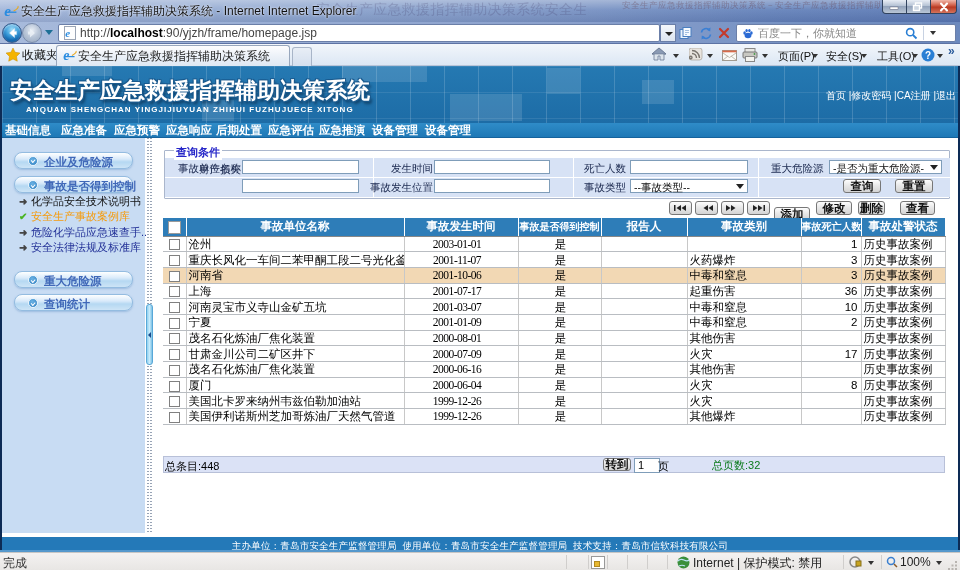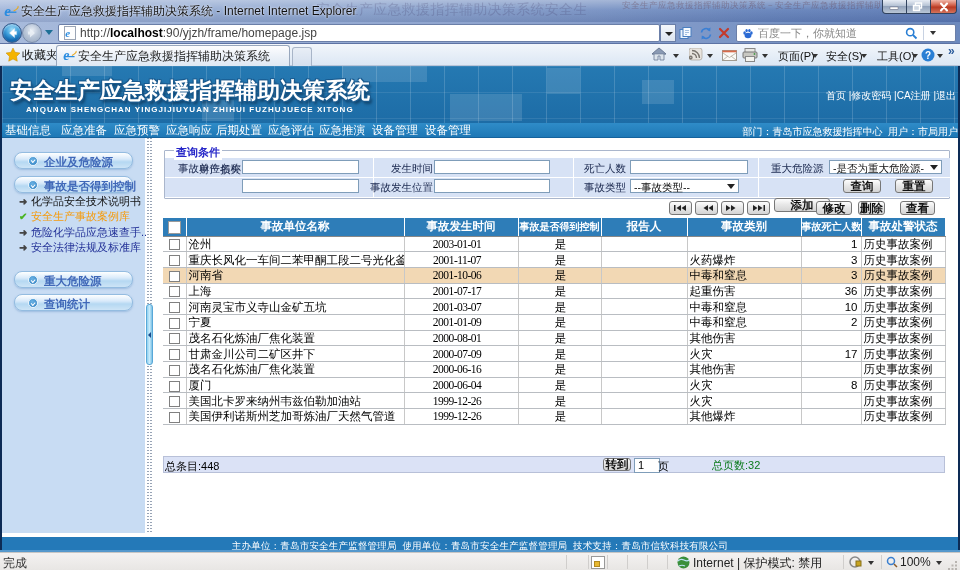--- a/index.html
+++ b/index.html
@@ -46,21 +46,21 @@
 #phead{left:0;top:0;width:956px;height:57px;background:
  repeating-linear-gradient(to right,rgba(255,255,255,.16) 0 1px,transparent 1px 34px),
  repeating-linear-gradient(to bottom,rgba(255,255,255,.09) 0 1px,transparent 1px 26px),
  linear-gradient(#2579b2,#1d6ca6);}
 .hpatch{position:absolute;background:rgba(255,255,255,.13);}
 #htitle{left:8px;top:9px;font-size:22.5px;font-weight:bold;color:#fff;letter-spacing:0px;white-space:nowrap;
  text-shadow:1px 1px 0 #1a5a8e,-1px 1px 0 #1a5a8e,1px -1px 0 #1a5a8e,-1px -1px 0 #1a5a8e,2px 3px 3px rgba(8,40,70,.75);}
 #hsub{left:24px;top:39px;font-size:8px;font-weight:bold;color:#fff;letter-spacing:1.05px;white-space:nowrap;}
 #hlinks{right:2px;top:23px;font-size:10px;color:#fff;white-space:nowrap;}
 #pnav{left:0;top:57px;width:956px;height:14px;background:linear-gradient(#2f8cc8,#1e78b6);}
-.nitem{position:absolute;top:0px;font-size:11.5px;font-weight:normal;color:#fff;white-space:nowrap;}
+.nitem{position:absolute;top:0px;font-size:11.5px;font-weight:bold;color:#fff;white-space:nowrap;}
 #ndept{position:absolute;right:0px;top:1.5px;font-size:10px;color:#fff;white-space:nowrap;}
 #pnavline{left:0;top:71px;width:956px;height:1px;background:#15629c;}
 
 #sidebar{left:0;top:72px;width:143px;height:395px;background:#c8dcf3;}
 .sbtn{position:absolute;left:12px;width:119px;height:17px;border:1px solid #94bce0;border-radius:8px;box-sizing:border-box;
  background:linear-gradient(#feffff,#d9eafa 40%,#b5d8f2 60%,#cde4f6);box-shadow:0 1px 2px rgba(120,160,205,.55);}
 .sbtn .ic{position:absolute;left:13px;top:3px;width:10px;height:10px;border-radius:50%;background:radial-gradient(circle at 40% 35%,#6ab2e4,#2f7fc0);border:1px solid #e8f4fc;box-sizing:border-box;}
 .sbtn .ic:after{content:"";position:absolute;left:2px;top:2.5px;width:3px;height:1.5px;border:1.4px solid #fff;border-top:none;border-right:none;transform:rotate(-45deg);}
 .sbtn .tx{position:absolute;left:29px;top:2px;font-size:11.5px;font-weight:bold;color:#4068b8;white-space:nowrap;}
 .smenu{position:absolute;left:17px;font-size:11px;white-space:nowrap;}
@@ -250,21 +250,20 @@
   <div class="abs" id="pnav">
     <span class="nitem" style="left:3px">基础信息</span>
     <span class="nitem" style="left:59px">应急准备</span>
     <span class="nitem" style="left:112px">应急预警</span>
     <span class="nitem" style="left:164px">应急响应</span>
     <span class="nitem" style="left:214px">后期处置</span>
     <span class="nitem" style="left:266px">应急评估</span>
     <span class="nitem" style="left:317px">应急推演</span>
     <span class="nitem" style="left:370px">设备管理</span>
     <span class="nitem" style="left:423px">设备管理</span>
-    <span id="ndept">部门：青岛市应急救援指挥中心&nbsp;&nbsp;用户：市局用户</span>
   </div>
   <div class="abs" id="pnavline"></div>
 
   <div class="abs" id="sidebar">
     <div class="sbtn" style="top:13.5px">
           <span class="ic"></span>
           <span class="tx">企业及危险源</span>
         </div>
     <div class="sbtn" style="top:38px">
           <span class="ic"></span>
@@ -306,21 +305,21 @@
   <div class="fsel" style="left:827px;top:94px;width:113px">
         <span style="position:absolute;left:3px;top:1px">-是否为重大危险源-</span>
         <span class="sa"></span>
       </div>
 
   <div class="flabel" style="left:197px;top:97px">财产损失</div>
   <div class="finput" style="left:240px;top:113px;width:117px"></div>
   <div class="flabel" style="left:368px;top:114.5px">事故发生位置</div>
   <div class="finput" style="left:432px;top:113px;width:116px"></div>
   <div class="flabel" style="left:582px;top:114.5px">事故类型</div>
-  <div class="fsel" style="left:628px;top:113px;width:109px">
+  <div class="fsel" style="left:628px;top:113px;width:118px">
         <span style="position:absolute;left:3px;top:1px">--事故类型--</span>
         <span class="sa"></span>
       </div>
   <div class="gbtn" style="left:841px;top:113px;width:38px">查询</div>
   <div class="gbtn" style="left:893px;top:113px;width:38px">重置</div>
 
   <div class="gbtn" style="left:667px;top:135px;width:23px"><svg width="21" height="12" viewBox="0 0 21 12">
           <g fill="#222">
             <rect x="4" y="3" width="1.5" height="6"></rect>
             <path d="M11 3l-4.5 3L11 9z"></path>
@@ -339,21 +338,21 @@
             <path d="M4 3l4.5 3L4 9z"></path>
           </g>
         </svg></div>
   <div class="gbtn" style="left:745px;top:135px;width:23px"><svg width="21" height="12" viewBox="0 0 21 12">
           <g fill="#222">
             <rect x="15.5" y="3" width="1.5" height="6"></rect>
             <path d="M10 3l4.5 3L10 9z"></path>
             <path d="M5 3l4.5 3L5 9z"></path>
           </g>
         </svg></div>
-  <div class="gbtn" style="left:772px;top:132px;width:56px">添加</div>
+  <div class="gbtn" style="left:772px;top:141px;width:36px">添加</div>
   <div class="gbtn" style="left:814px;top:135px;width:36px">修改</div>
   <div class="gbtn" style="left:856px;top:135px;width:27px">删除</div>
   <div class="gbtn" style="left:898px;top:135px;width:35px">查看</div>
 
   <div class="abs" id="grid">
         <table>
   <colgroup>
             <col style="width:23px">
             <col style="width:218px">
             <col style="width:114px">

